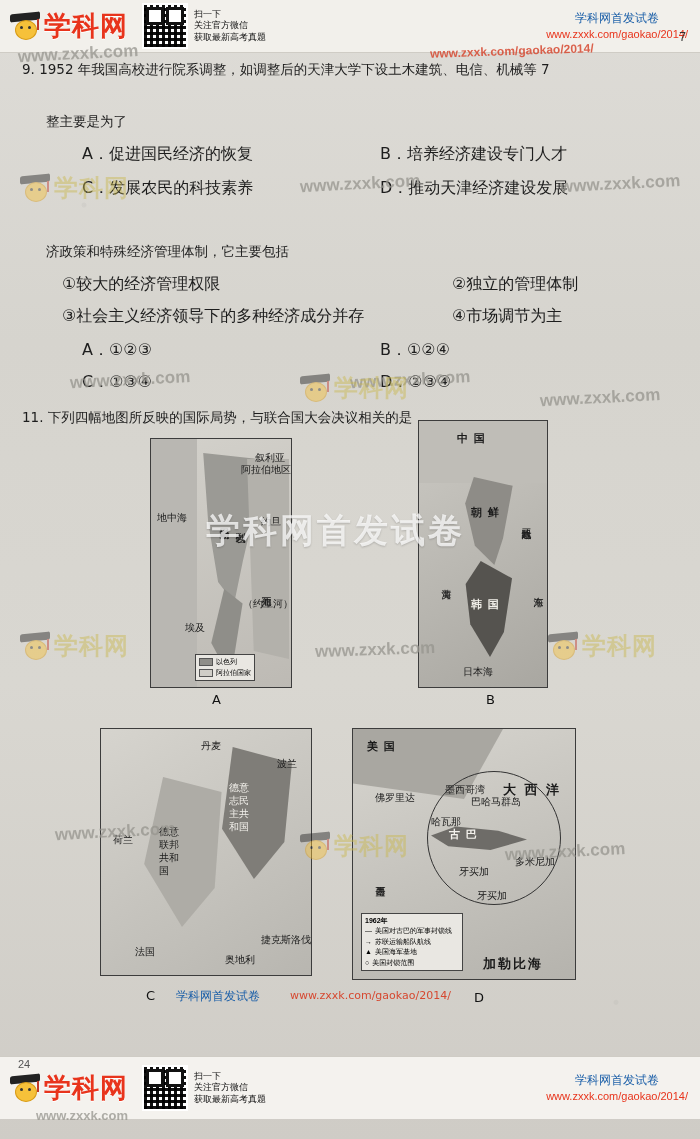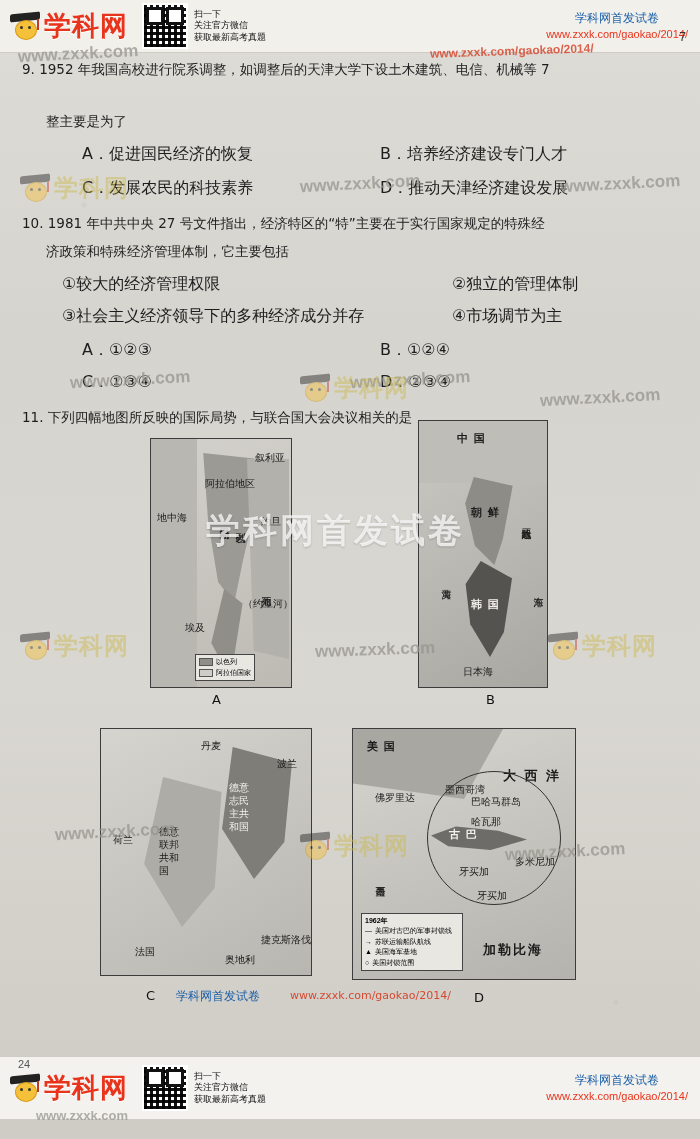--- a/index.html
+++ b/index.html
@@ -101,21 +101,21 @@
     position:absolute;border:1px solid #3c3c3c;
     background:#cfcdc7;
     overflow:hidden;
   }
   .map .inner{position:absolute;inset:0;}
   .mtxt{
     position:absolute;font-size:10px;color:#1a1a1a;
     font-family:"DejaVu Sans","Liberation Sans",sans-serif;
     white-space:nowrap;
   }
-  .mtxt.big{font-size:13px;font-weight:bold;letter-spacing:2px;}
+  .mtxt.big{font-size:13px;font-weight:bold;letter-spacing:2px;margin-top:14px;}
   .mtxt.mid{font-size:11px;font-weight:bold;letter-spacing:1px;}
   .mtxt.vert{writing-mode:vertical-rl;text-orientation:upright;}
 
   .landA{
     position:absolute;background:#8a8a86;
   }
   .legend{
     position:absolute;border:1px solid #444;background:#e9e7e2;font-size:7px;
     padding:2px 3px;line-height:1.5;
   }
@@ -178,42 +178,41 @@
 
   <div class="content">
 
     <div class="q" style="left:22px;top:4px;">9. 1952 年我国高校进行院系调整，如调整后的天津大学下设土木建筑、电信、机械等 7</div>
     <div class="q" style="left:46px;top:56px;">整主要是为了</div>
     <div class="opt" style="left:82px;top:92px;">A．促进国民经济的恢复</div>
     <div class="opt" style="left:380px;top:92px;">B．培养经济建设专门人才</div>
     <div class="opt" style="left:82px;top:126px;">C．发展农民的科技素养</div>
     <div class="opt" style="left:380px;top:126px;">D．推动天津经济建设发展</div>
 
-    <div class="q" style="left:22px;top:158px;">10. 1981 年中共中央 27 号文件指出，经济特区的“特”主要在于实行国家规定的特殊经</div>
     <div class="q" style="left:46px;top:186px;">济政策和特殊经济管理体制，它主要包括</div>
     <div class="opt" style="left:62px;top:222px;">①较大的经济管理权限</div>
     <div class="opt" style="left:452px;top:222px;">②独立的管理体制</div>
     <div class="opt" style="left:62px;top:254px;">③社会主义经济领导下的多种经济成分并存</div>
     <div class="opt" style="left:452px;top:254px;">④市场调节为主</div>
     <div class="opt" style="left:82px;top:288px;">A．①②③</div>
     <div class="opt" style="left:380px;top:288px;">B．①②④</div>
     <div class="opt" style="left:82px;top:320px;">C．①③④</div>
     <div class="opt" style="left:380px;top:320px;">D．②③④</div>
 
     <div class="q" style="left:22px;top:352px;">11. 下列四幅地图所反映的国际局势，与联合国大会决议相关的是</div>
 
     <div class="map" style="left:150px;top:386px;width:140px;height:248px;">
       <div class="inner" style="background:linear-gradient(160deg,#d3d1cb,#bdbab4);">
 
         <div style="position:absolute;left:0;top:0;width:46px;height:248px;background:#b9b7b2;"></div>
 
         <div class="landA" style="left:46px;top:14px;width:62px;height:150px;clip-path:polygon(10% 0,100% 4%,92% 40%,74% 72%,60% 100%,34% 86%,18% 46%);background:#9b9a95;"></div>
         <div class="landA" style="left:52px;top:150px;width:46px;height:90px;clip-path:polygon(46% 0,86% 16%,60% 100%,18% 60%);background:#8f8e89;"></div>
         <div class="landA" style="left:96px;top:20px;width:42px;height:200px;background:#b3b1ab;clip-path:polygon(0 0,100% 0,100% 100%,16% 96%);"></div>
-        <div class="mtxt" style="left:54px;top:38px;">阿拉伯地区</div>
+        <div class="mtxt" style="left:54px;top:24px;padding-left:36px;">阿拉伯地区</div>
         <div class="mtxt" style="left:104px;top:12px;">叙利亚</div>
         <div class="mtxt" style="left:6px;top:72px;">地中海</div>
         <div class="mtxt" style="left:110px;top:76px;">约旦</div>
         <div class="mtxt vert" style="left:66px;top:82px;">巴勒斯坦</div>
         <div class="mtxt vert" style="left:82px;top:86px;">以色列</div>
         <div class="mtxt" style="left:92px;top:158px;">（约旦河）</div>
         <div class="mtxt" style="left:34px;top:182px;">埃及</div>
         <div class="mtxt vert" style="left:108px;top:150px;">死海</div>
         <div class="mtxt" style="left:76px;top:228px;">红海</div>
         <div class="legend" style="left:44px;bottom:6px;">
@@ -266,21 +265,21 @@
     <div class="caption" style="left:290px;top:937px;font-size:11px;color:#d64830;">www.zxxk.com/gaokao/2014/</div>
 
     <div class="map" style="left:352px;top:676px;width:222px;height:250px;">
       <div class="inner" style="background:linear-gradient(160deg,#d7d5cf,#b5b3ad);">
         <div style="position:absolute;left:0;top:0;width:150px;height:70px;background:#a9a7a1;clip-path:polygon(0 0,100% 0,74% 100%,0 78%);"></div>
         <div class="mtxt mid" style="left:14px;top:10px;">美 国</div>
         <div class="mtxt big" style="left:150px;top:38px;">大 西 洋</div>
         <div class="mtxt" style="left:22px;top:62px;">佛罗里达</div>
         <div class="mtxt" style="left:92px;top:54px;">墨西哥湾</div>
         <div class="mtxt" style="left:118px;top:66px;">巴哈马群岛</div>
-        <div class="mtxt" style="left:78px;top:86px;padding-left:40px;">哈瓦那</div>
+        <div class="mtxt" style="left:78px;top:86px;">哈瓦那</div>
 
         <div style="position:absolute;left:74px;top:42px;width:132px;height:132px;border:1px solid #333;border-radius:50%;"></div>
 
         <div style="position:absolute;left:78px;top:96px;width:96px;height:26px;background:#6e6c68;clip-path:polygon(0 40%,26% 6%,70% 22%,100% 56%,62% 96%,18% 82%);"></div>
         <div class="mtxt mid" style="left:96px;top:98px;color:#f3f1ec;">古 巴</div>
         <div class="mtxt" style="left:106px;top:136px;">牙买加</div>
         <div class="mtxt" style="left:162px;top:126px;">多米尼加</div>
         <div class="mtxt" style="left:124px;top:160px;">牙买加</div>
         <div class="mtxt big" style="left:130px;top:212px;">加勒比海</div>
         <div class="mtxt vert" style="left:20px;top:150px;">墨西哥</div>

